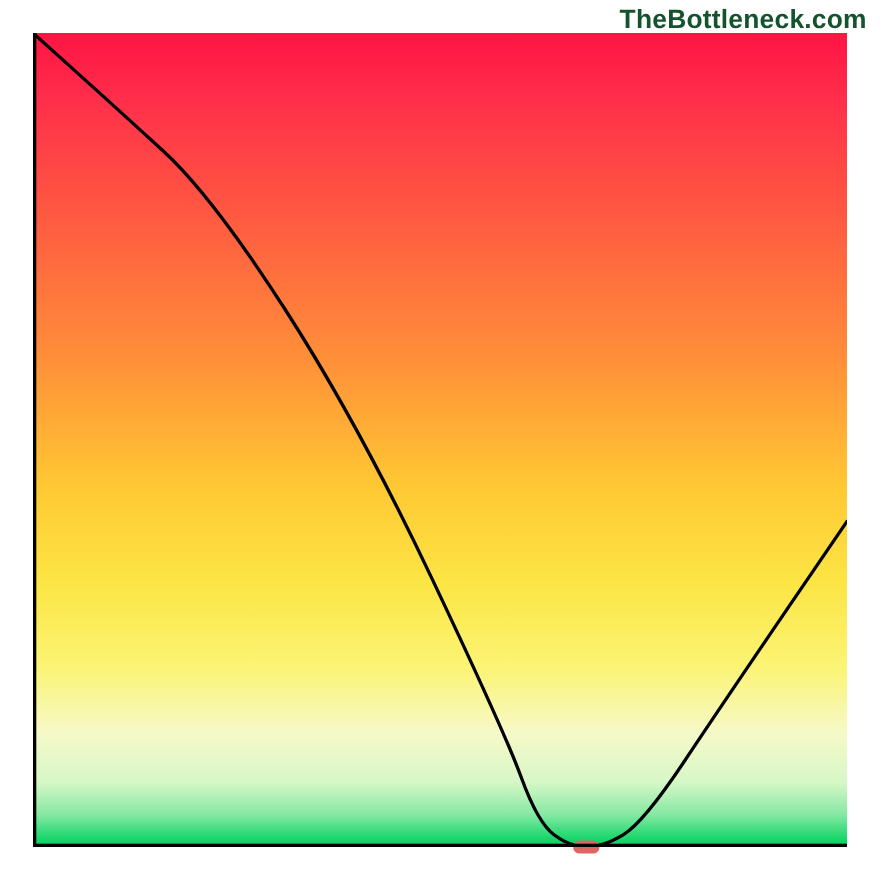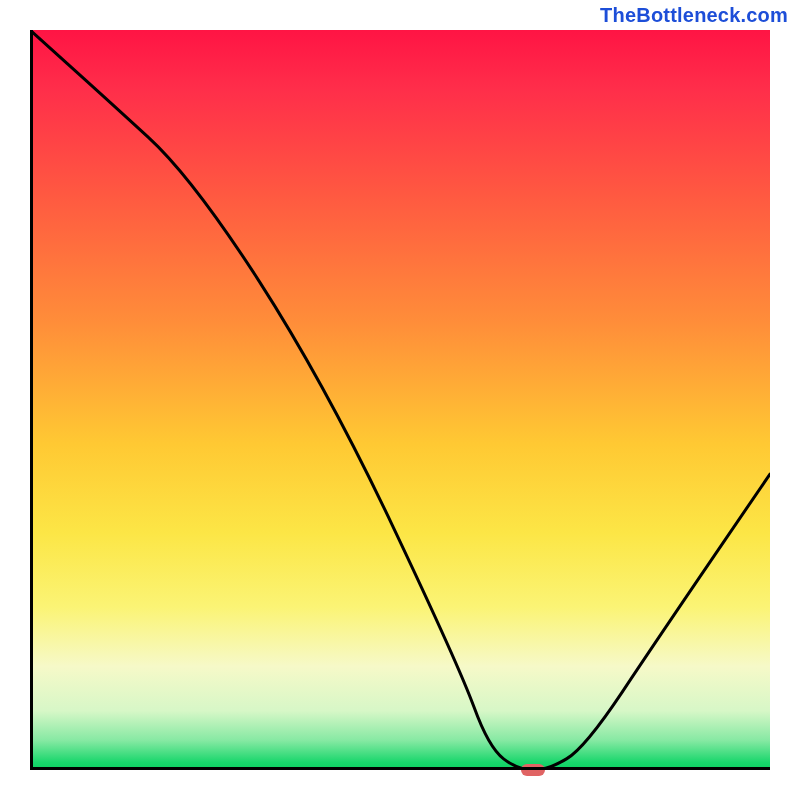--- a/index.html
+++ b/index.html
@@ -13,23 +13,23 @@
   }
   .wrap {
     position: relative;
     width: 800px;
     height: 800px;
   }
   .watermark {
     position: absolute;
     top: 4px;
     right: 12px;
-    font-size: 20px;
+    font-size: 24px;
     font-weight: 600;
-    color: #1d4ed8;
+    color: #14532d;
     letter-spacing: 0.2px;
     z-index: 5;
   }
   .plot {
     position: absolute;
     top: 30px;
     left: 30px;
     width: 740px;
     height: 740px;
     box-sizing: border-box;

